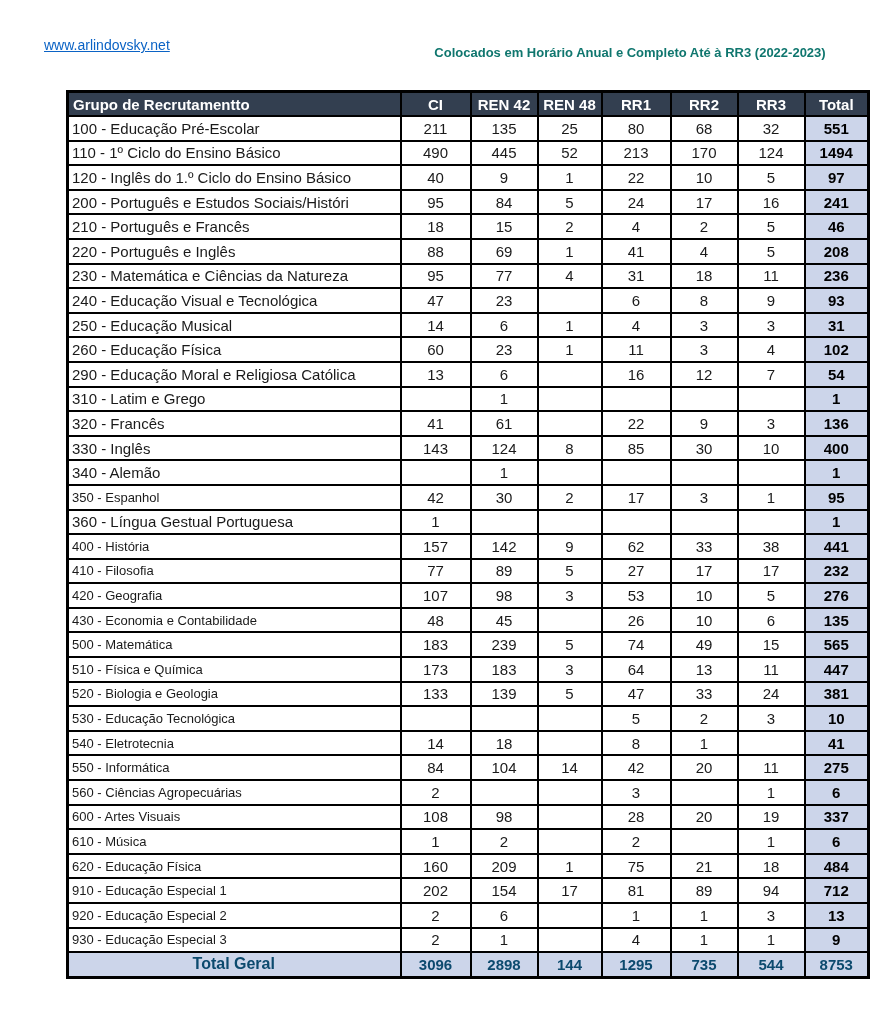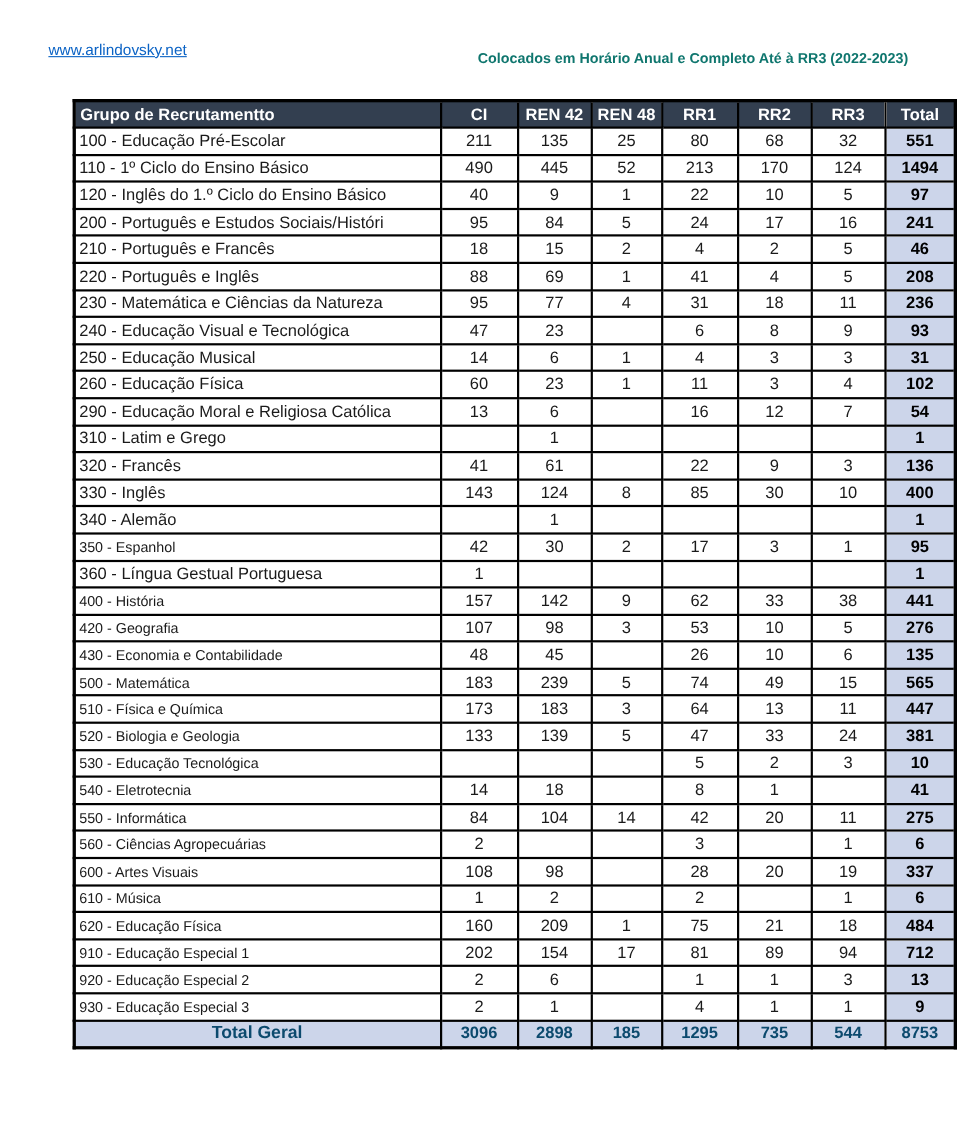--- a/index.html
+++ b/index.html
@@ -257,20 +257,30 @@
         <td class="name small">400 - História</td>
         <td>157</td>
         <td>142</td>
         <td>9</td>
         <td>62</td>
         <td>33</td>
         <td>38</td>
         <td class="total">441</td>
       </tr>
       <tr>
+        <td class="name small">410 - Filosofia</td>
+        <td>77</td>
+        <td>89</td>
+        <td>5</td>
+        <td>27</td>
+        <td>17</td>
+        <td>17</td>
+        <td class="total">232</td>
+      </tr>
+      <tr>
         <td class="name small">420 - Geografia</td>
         <td>107</td>
         <td>98</td>
         <td>3</td>
         <td>53</td>
         <td>10</td>
         <td>5</td>
         <td class="total">276</td>
       </tr>
       <tr>
@@ -410,20 +420,20 @@
         <td></td>
         <td>4</td>
         <td>1</td>
         <td>1</td>
         <td class="total">9</td>
       </tr>
       <tr class="total-row">
         <td class="name">Total Geral</td>
         <td>3096</td>
         <td>2898</td>
-        <td>185</td>
+        <td>144</td>
         <td>1295</td>
         <td>735</td>
         <td>544</td>
         <td class="total">8753</td>
       </tr>
     </tbody>
 </table>
 
 </body></html>

